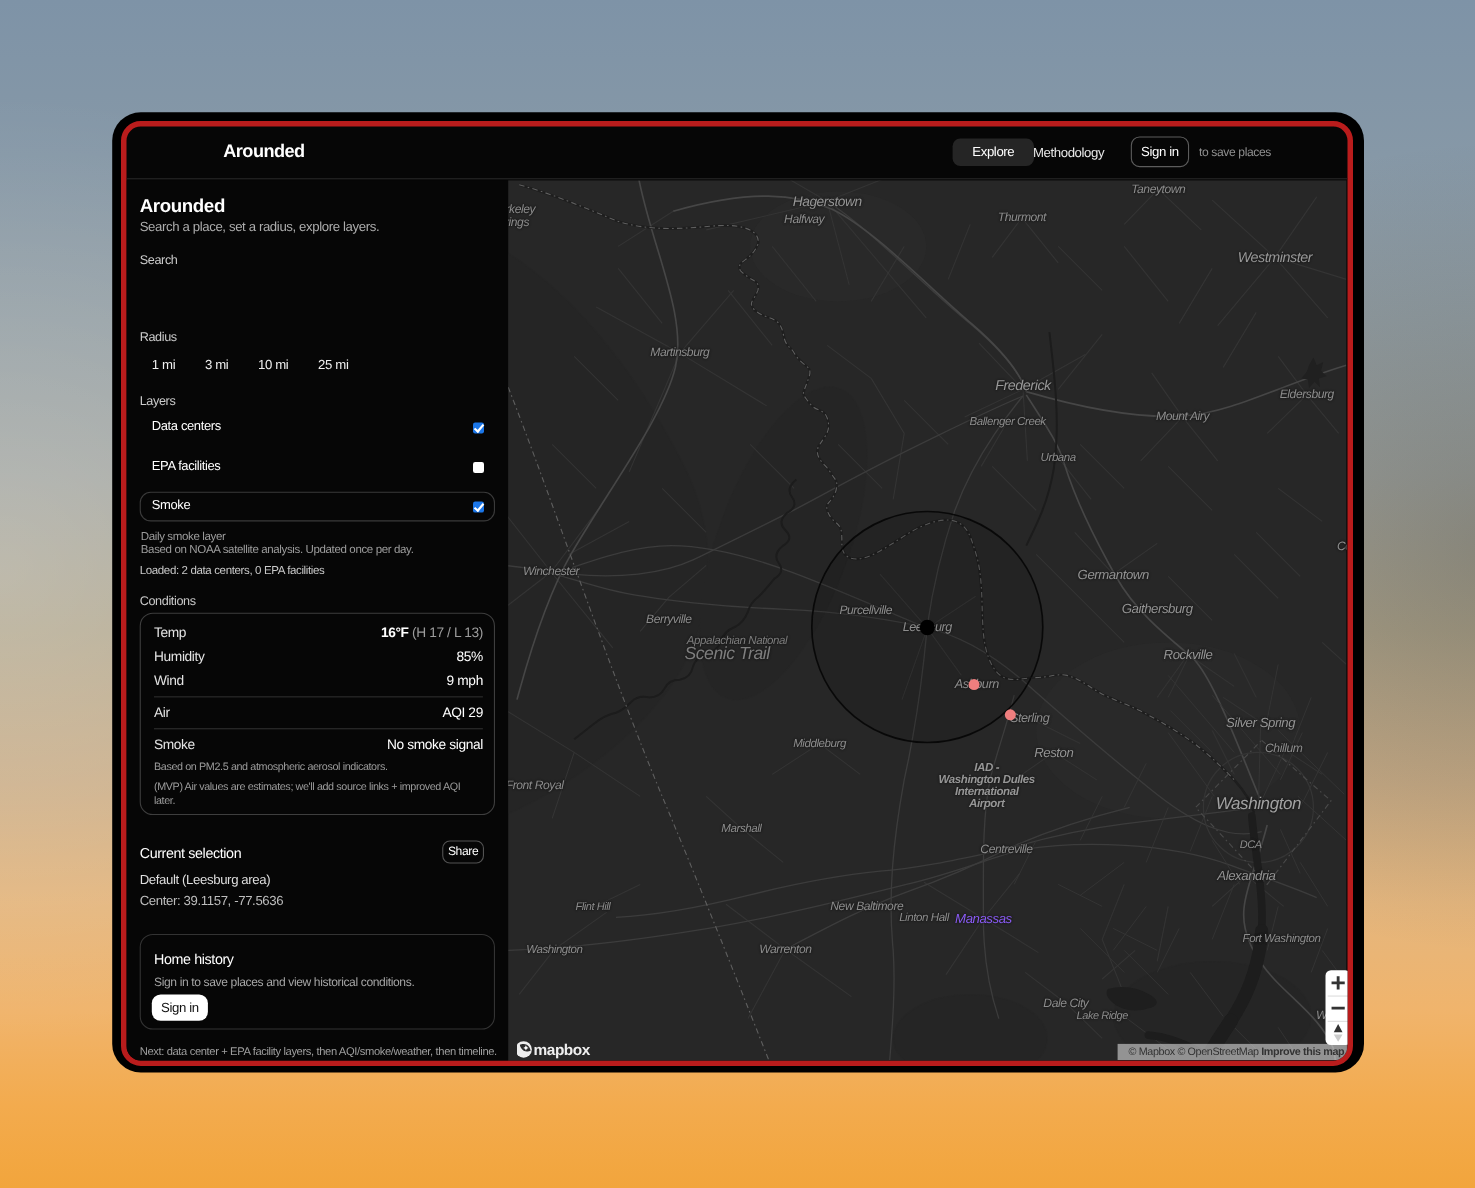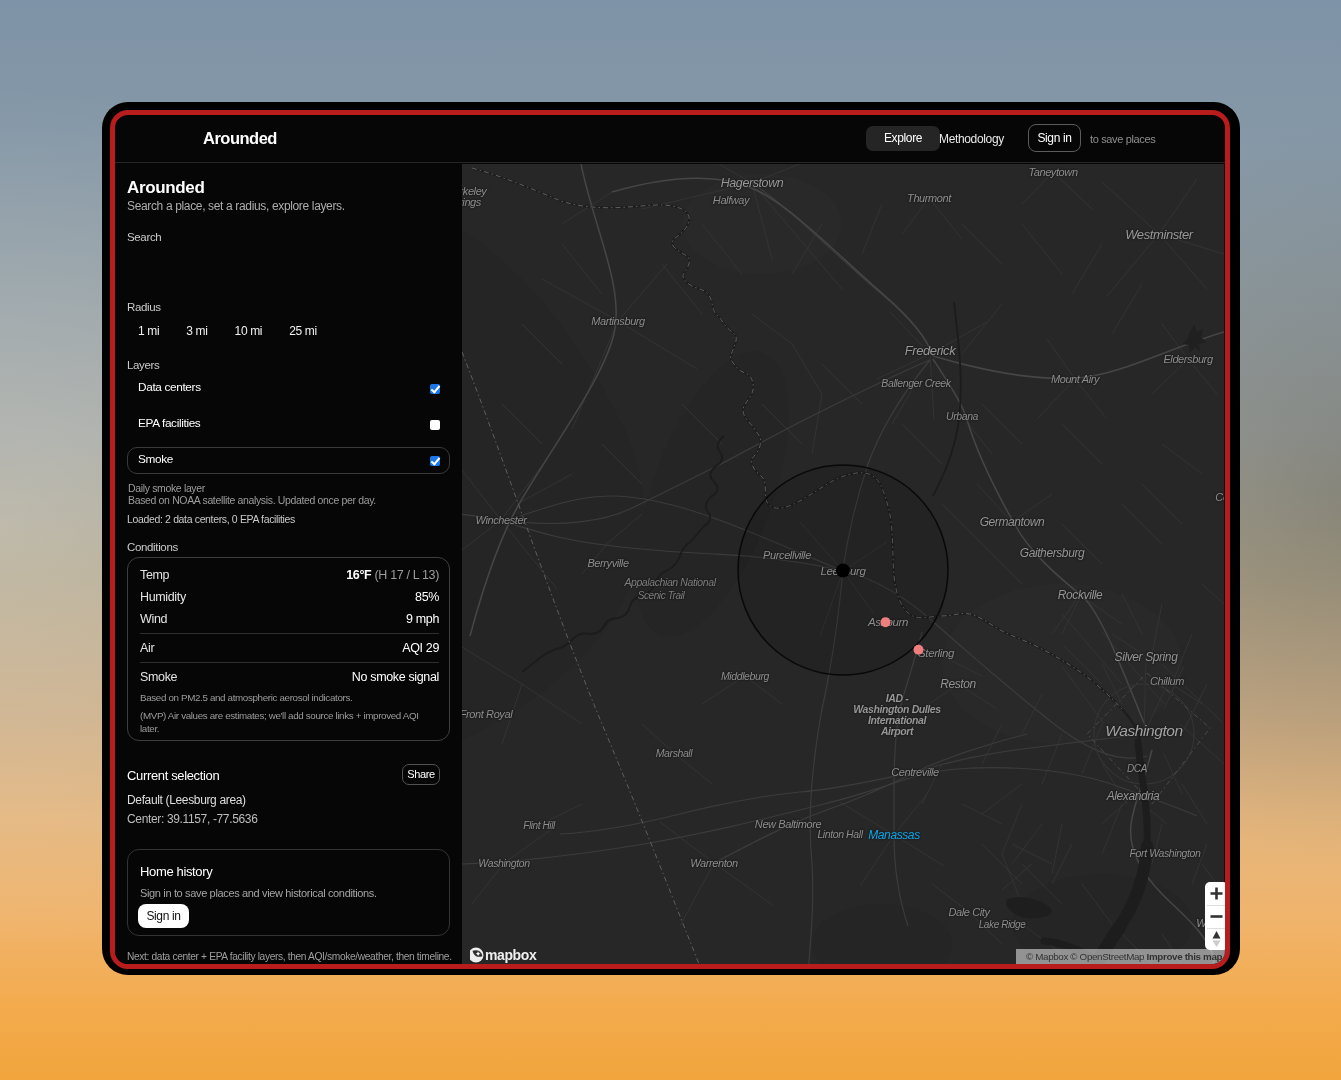--- a/index.html
+++ b/index.html
@@ -221,41 +221,41 @@
     <div class="mlabel" style="left:726px;top:195px;">Eldersburg</div>
     <div class="mlabel" style="left:500px;top:252px;font-size:10.5px;">Urbana</div>
     <div class="mlabel" style="left:760px;top:333px;">Co</div>
     <div class="mlabel" style="left:39px;top:356px;">Winchester</div>
     <div class="mlabel" style="left:146px;top:379px;font-size:11px;margin-top:20px;">Berryville</div>
     <div class="mlabel" style="left:297px;top:391px;margin-left:28px;">Purcellville</div>
     <div class="mlabel" style="left:550px;top:358px;font-size:12px;color:#949494;">Germantown</div>
     <div class="mlabel" style="left:590px;top:389px;font-size:12px;color:#949494;">Gaithersburg</div>
     <div class="mlabel" style="left:618px;top:431px;font-size:12px;color:#949494;">Rockville</div>
     <div class="mlabel" style="left:208px;top:418px;font-style:italic;font-size:10.5px;color:#7e7e7e;">Appalachian National</div>
-    <div class="mlabel" style="left:199px;top:431px;font-style:italic;font-size:10px;color:#7e7e7e;">Scenic Trail</div>
+    <div class="mlabel" style="left:199px;top:431px;font-style:italic;font-size:16px;color:#7e7e7e;">Scenic Trail</div>
     <div class="mlabel" style="left:381px;top:407px;font-size:11.5px;">Leesburg</div>
     <div class="mlabel" style="left:426px;top:458px;font-size:11.5px;">Ashburn</div>
     <div class="mlabel" style="left:474px;top:489px;font-size:11.5px;">Sterling</div>
     <div class="mlabel" style="left:283px;top:512px;font-size:10.5px;">Middleburg</div>
     <div class="mlabel" style="left:24px;top:550px;">Front Royal</div>
     <div class="mlabel" style="left:496px;top:520px;font-size:12px;color:#949494;">Reston</div>
     <div class="mlabel" style="left:435px;top:534px;font-size:10.5px;color:#969696;font-weight:bold;">IAD -</div>
     <div class="mlabel" style="left:435px;top:545px;font-size:10.5px;color:#969696;font-weight:bold;">Washington Dulles</div>
     <div class="mlabel" style="left:435px;top:556px;font-size:10.5px;color:#969696;font-weight:bold;">International</div>
     <div class="mlabel" style="left:435px;top:567px;font-size:10.5px;color:#969696;font-weight:bold;">Airport</div>
     <div class="mlabel" style="left:684px;top:493px;font-size:12px;color:#949494;">Silver Spring</div>
     <div class="mlabel" style="left:705px;top:517px;">Chillum</div>
     <div class="mlabel" style="left:453px;top:608px;">Centreville</div>
     <div class="mlabel" style="left:682px;top:567px;font-size:15.5px;color:#a2a2a2;">Washington</div>
     <div class="mlabel" style="left:675px;top:604px;font-size:10px;">DCA</div>
     <div class="mlabel" style="left:671px;top:632px;font-size:12px;color:#949494;">Alexandria</div>
     <div class="mlabel" style="left:212px;top:589px;font-size:10.5px;">Marshall</div>
     <div class="mlabel" style="left:326px;top:660px;">New Baltimore</div>
     <div class="mlabel" style="left:378px;top:670px;font-size:10.5px;">Linton Hall</div>
-    <div class="mlabel" style="left:432px;top:671px;font-size:12px;color:#0ea5e9;">Manassas</div>
+    <div class="mlabel" style="left:432px;top:671px;font-size:12px;color:#8b5cf6;">Manassas</div>
     <div class="mlabel" style="left:252px;top:699px;">Warrenton</div>
     <div class="mlabel" style="left:77px;top:661px;font-size:10px;">Flint Hill</div>
     <div class="mlabel" style="left:42px;top:699px;font-size:10.5px;">Washington</div>
     <div class="mlabel" style="left:703px;top:689px;font-size:10.5px;">Fort Washington</div>
     <div class="mlabel" style="left:540px;top:760px;font-size:10px;">Lake Ridge</div>
     <div class="mlabel" style="left:507px;top:748px;">Dale City</div>
     <div class="mlabel" style="left:762px;top:759px;">Woodbridge</div>
     <svg width="762" height="808" viewBox="0 0 762 808" style="position:absolute;left:0;top:0;">
       <circle cx="381" cy="406.5" r="7" fill="#000"></circle>
       <circle cx="423.5" cy="458.3" r="5" fill="#ef7e7e"></circle>

